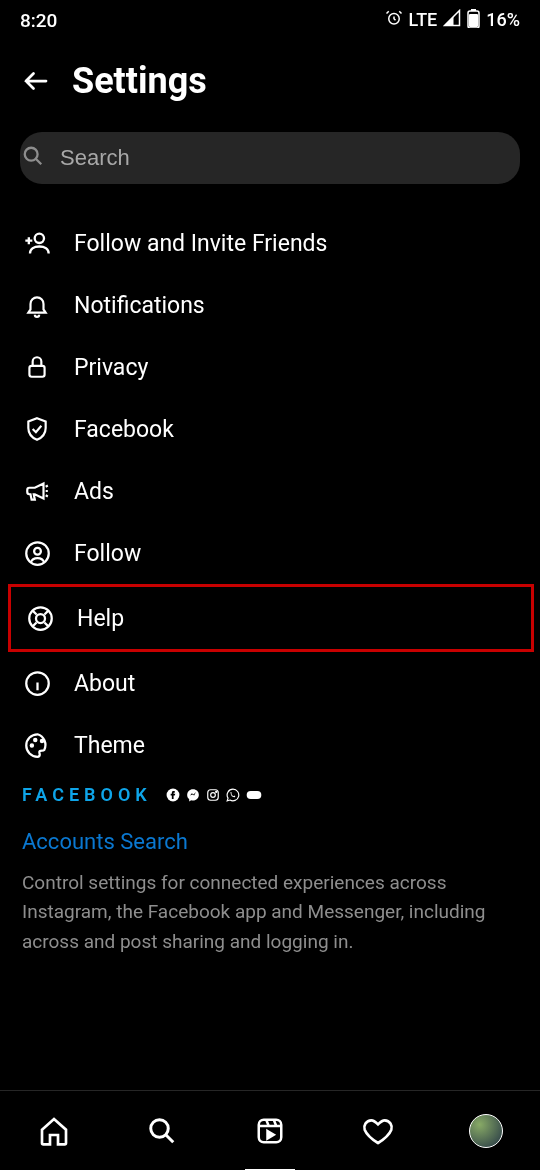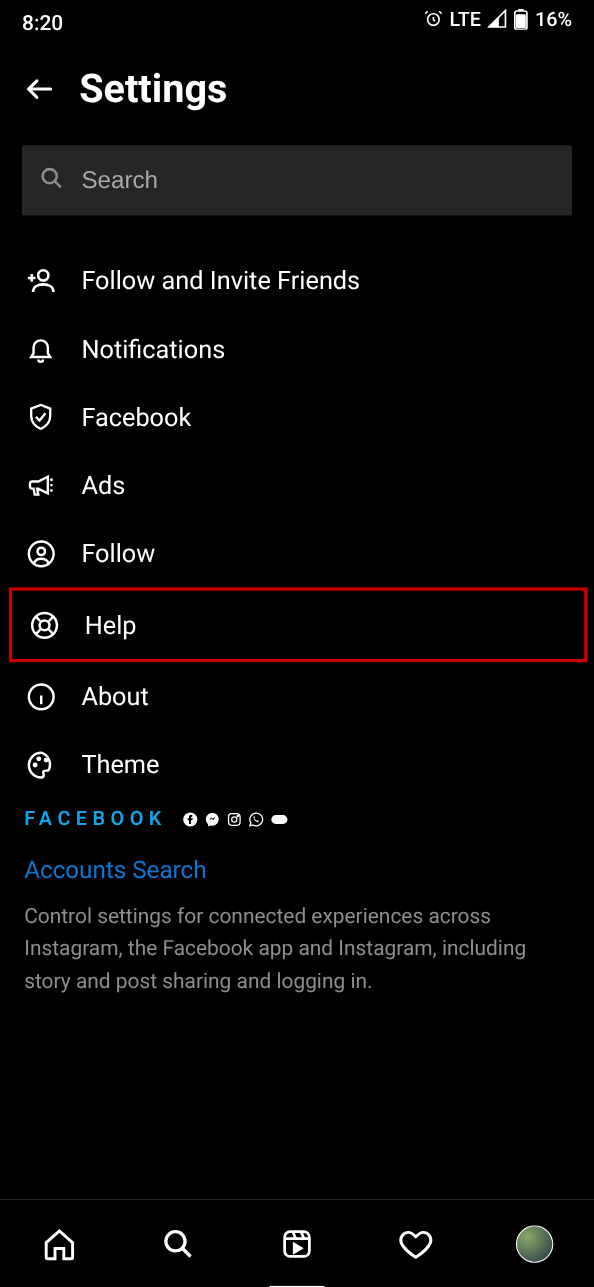--- a/index.html
+++ b/index.html
@@ -26,26 +26,26 @@
       display: flex;
       align-items: center;
       gap: 20px;
       padding: 20px 20px 30px 20px;
     }
     .back-arrow { width: 32px; height: 32px; display:flex; align-items:center; justify-content:center; }
     .title { font-size: 36px; font-weight: 700; }
     .search-bar {
       margin: 0 20px;
       background: #262626;
-      border-radius: 2px;
-      height: 64px;
+      border-radius: 22px;
+      height: 52px;
       display: flex;
       align-items: center;
       gap: 16px;
-      padding: 0 16px;
+      padding: 0 2px;
     }
     .search-input {
       background: transparent;
       border: none;
       outline: none;
       color: #a8a8a8;
       font-size: 22px;
       flex: 1;
     }
     .search-input::placeholder { color: #a8a8a8; }
@@ -145,20 +145,29 @@
 
   <div class="menu-item">
     <span class="icon-slot">
       <svg width="26" height="26" viewBox="0 0 24 24" fill="none" stroke="#fff" stroke-width="2">
           <path d="M18 16v-5a6 6 0 10-12 0v5l-2 3h16l-2-3zM10 21a2 2 0 004 0"></path>
         </svg>
     </span>
     <span>Notifications</span>
   </div>
 
+  <div class="menu-item">
+    <span class="icon-slot">
+      <svg width="26" height="26" viewBox="0 0 24 24" fill="none" stroke="#fff" stroke-width="2">
+          <rect x="5" y="11" width="14" height="10" rx="2"></rect>
+          <path d="M8 11V7a4 4 0 018 0v4"></path>
+        </svg>
+    </span>
+    <span>Privacy</span>
+  </div>
 
   <div class="menu-item">
     <span class="icon-slot">
       <svg width="26" height="26" viewBox="0 0 24 24" fill="none" stroke="#fff" stroke-width="2">
           <path d="M12 2l8 3v6c0 5-3.5 9-8 11-4.5-2-8-6-8-11V5l8-3z"></path>
           <path d="M8 12l3 3 5-6"></path>
         </svg>
     </span>
     <span>Facebook</span>
   </div>
@@ -240,21 +249,21 @@
         <path d="M8 9c0 4 3 7 7 7l1-2-2-1-1 1c-2-1-3-2-4-4l1-1-1-2-2 1z" fill="#fff" stroke="none"></path>
       </svg>
     <svg width="16" height="10" viewBox="0 0 24 14" fill="#fff">
         <rect x="1" y="1" width="22" height="12" rx="6"></rect>
       </svg>
   </span>
 </div>
 
 <div class="accounts-center">Accounts Search</div>
 
-<div class="footer-desc">Control settings for connected experiences across Instagram, the Facebook app and Instagram, including story and post sharing and logging in.</div>
+<div class="footer-desc">Control settings for connected experiences across Instagram, the Facebook app and Messenger, including across and post sharing and logging in.</div>
 
 <div class="bottom-nav">
   <div class="nav-icon">
     <svg width="32" height="32" viewBox="0 0 24 24" fill="none" stroke="#fff" stroke-width="2">
         <path d="M3 11l9-8 9 8v10a1 1 0 01-1 1h-5v-7h-6v7H4a1 1 0 01-1-1V11z"></path>
       </svg>
   </div>
   <div class="nav-icon">
     <svg width="30" height="30" viewBox="0 0 24 24" fill="none" stroke="#fff" stroke-width="2.4">
         <circle cx="10" cy="10" r="7"></circle>

